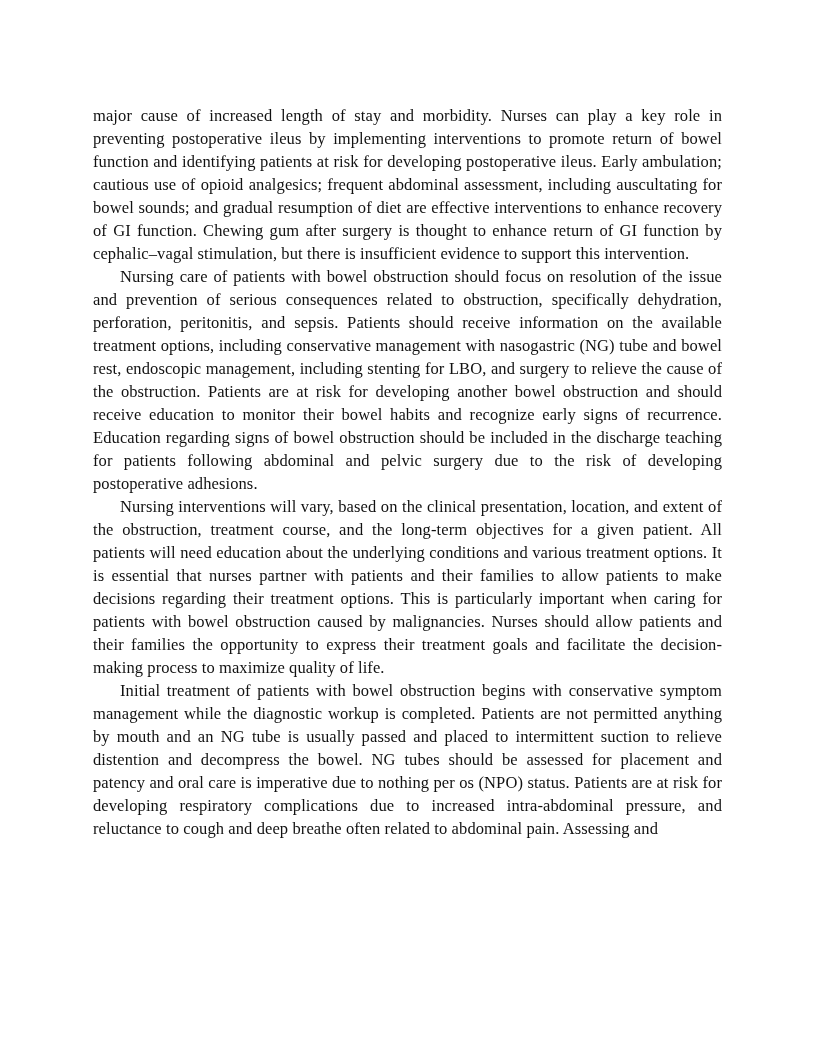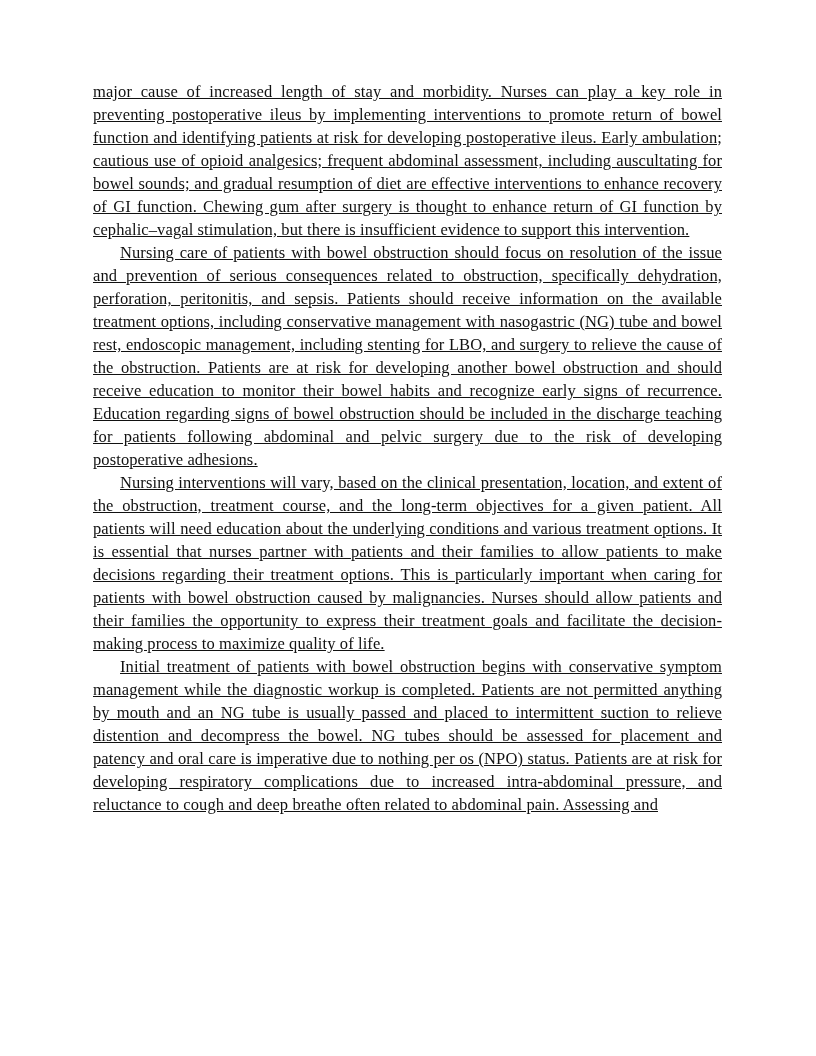--- a/index.html
+++ b/index.html
@@ -10,29 +10,28 @@
   .page {
     position: relative;
     width: 816px;
     height: 1056px;
     background: #ffffff;
     overflow: hidden;
   }
   .text-block {
     position: absolute;
     left: 93px;
-    top: 80px;
+    top: 104px;
     width: 629px;
     font-family: "Liberation Serif", "DejaVu Serif", serif;
     font-size: 16.5px;
     line-height: 23px;
     color: #111111;
     text-align: justify;
     letter-spacing: 0.1px;
-    text-decoration: underline;
   }
   .text-block p {
     margin: 0;
     padding: 0;
   }
   .text-block p.indent {
     text-indent: 27px;
   }
 </style>
 </head>

